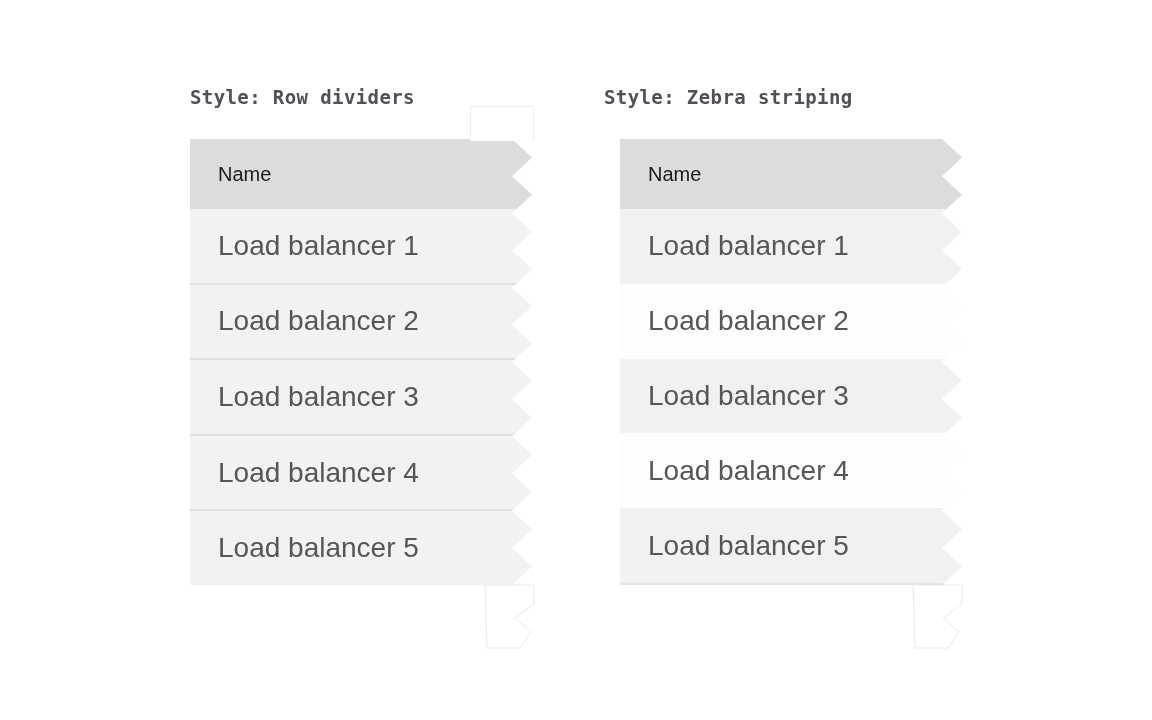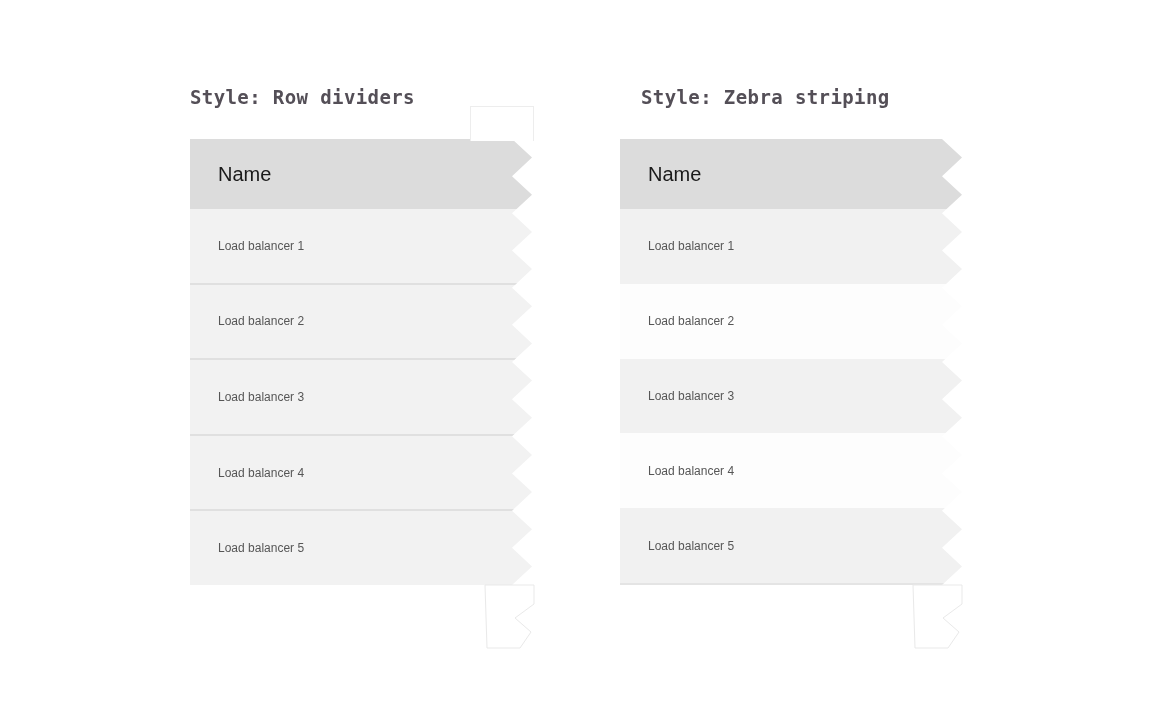--- a/index.html
+++ b/index.html
@@ -17,21 +17,21 @@
     position: absolute;
     top: 86px;
     font-family: "DejaVu Sans Mono", "Liberation Mono", monospace;
     font-size: 19px;
     font-weight: 600;
     letter-spacing: 0.4px;
     color: var(--title-text, #544f57);
     white-space: nowrap;
   }
   .title-left  { left: 190px; }
-  .title-right { left: 641px; }
+  .title-right { left: 604px; }
 
   .torn-table {
     position: absolute;
     top: 139px;
     width: 342px;
     height: 446px;
     box-sizing: border-box;
     display: flex;
     flex-direction: column;
     clip-path: polygon(
@@ -63,21 +63,21 @@
     background: var(--header-bg, #dcdcdc);
     color: var(--header-text, #1a1a1a);
     font-size: 20px;
     font-weight: 400;
   }
   .trow {
     flex: 1 1 auto;
     display: flex;
     align-items: center;
     padding-left: 28px;
-    font-size: 12px;
+    font-size: 28px;
     font-weight: 400;
     color: var(--row-text, #565656);
     box-sizing: border-box;
   }
 
   
   .style-dividers .trow { background: var(--row-bg, #f2f2f2); }
   .style-dividers .trow:first-of-type { border-top: 2px solid #fafafa; }
   .style-dividers .trow + .trow { border-top: 2px solid var(--row-divider, #e0e0e0); }
 

